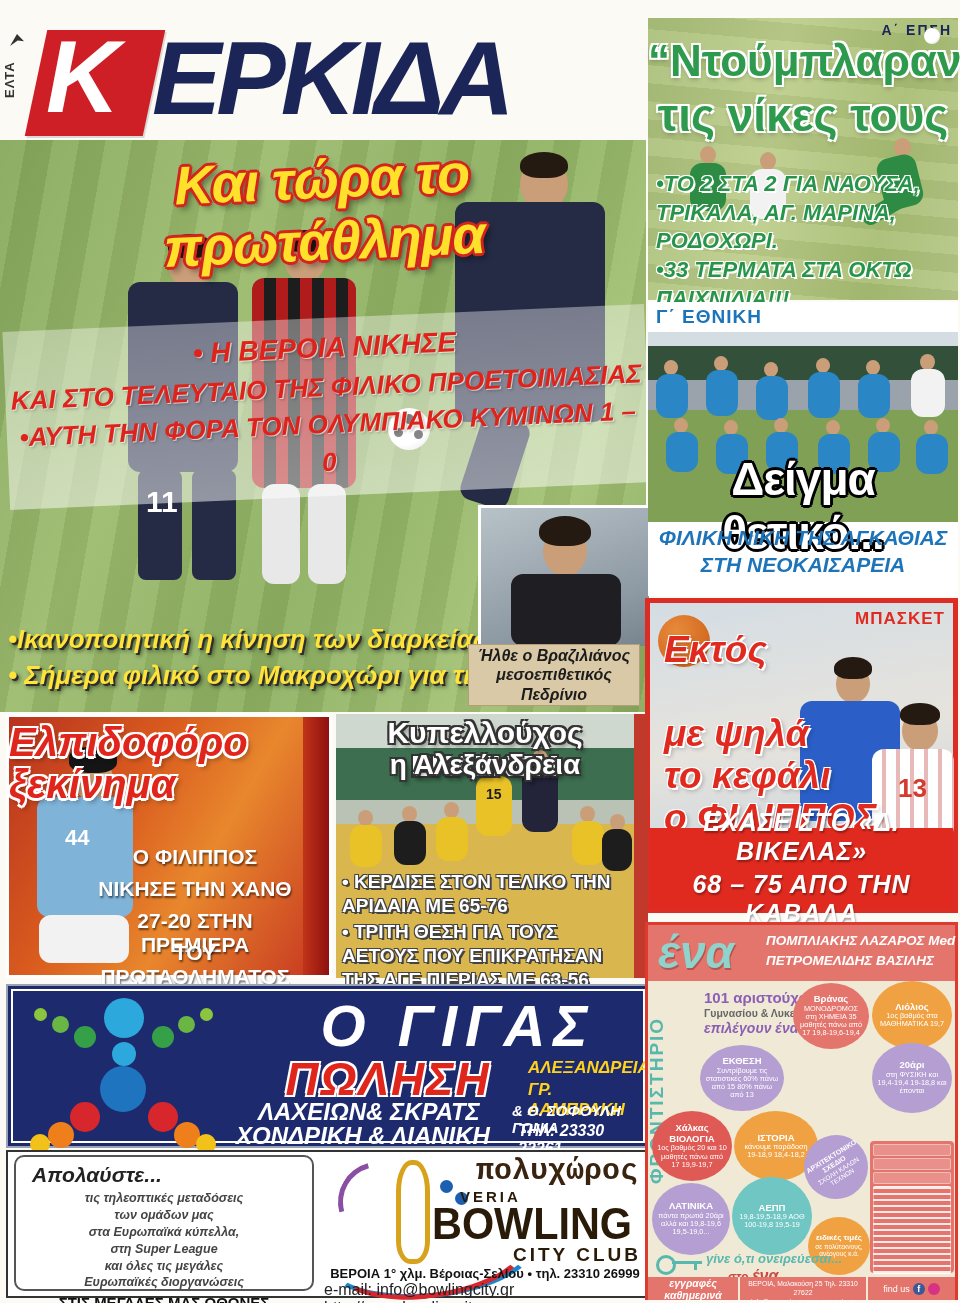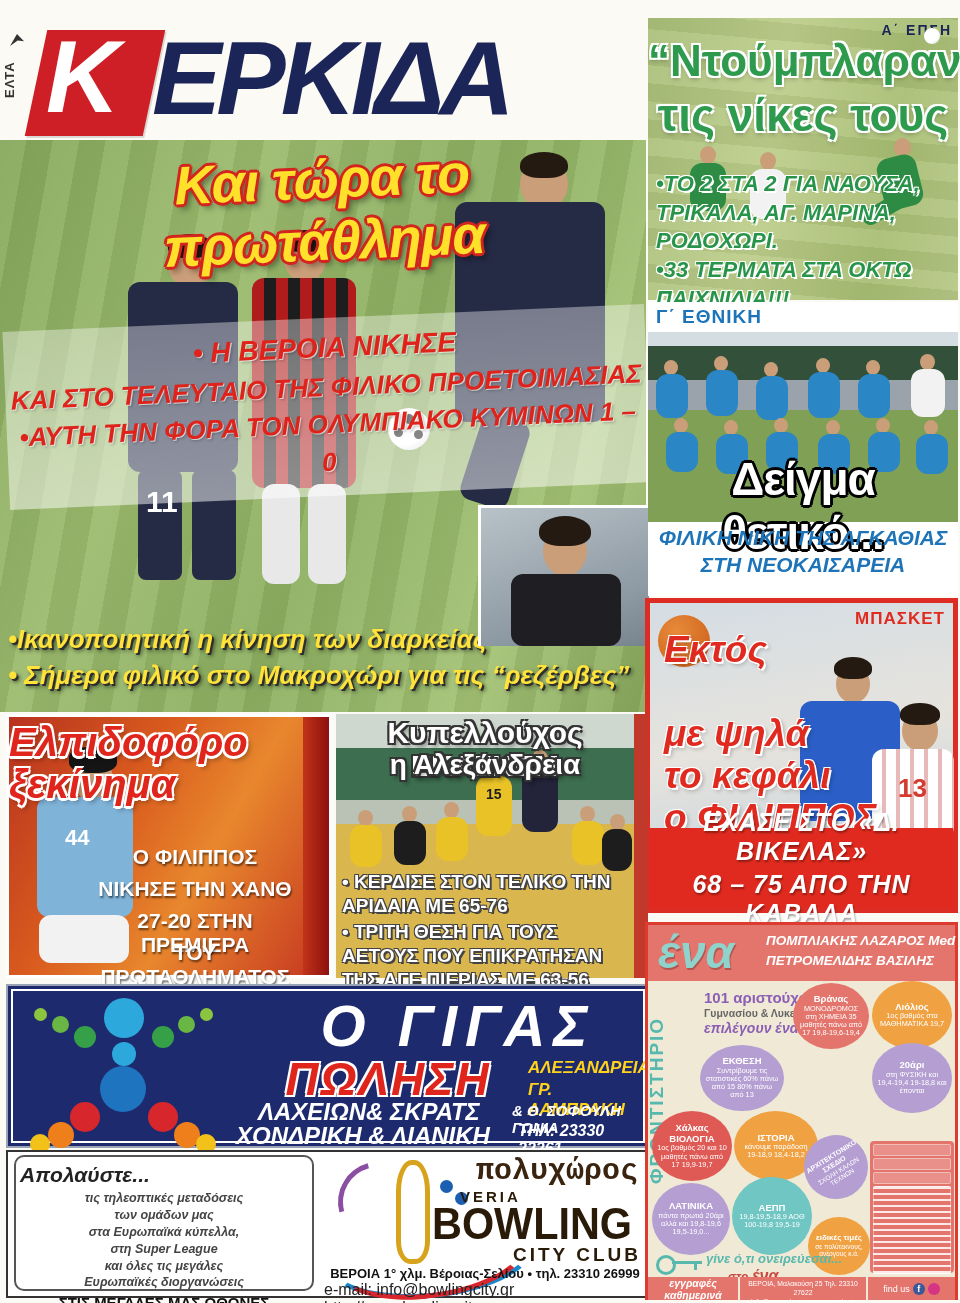--- a/index.html
+++ b/index.html
@@ -122,21 +122,21 @@
   .gigsale{left:240px;top:66px;width:280px;text-align:center;font-size:46px;font-weight:bold;font-style:italic;
     color:#e0251c;letter-spacing:2px;
     text-shadow:-2px -2px 0 #fff,2px -2px 0 #fff,-2px 2px 0 #fff,2px 2px 0 #fff;}
   .gigl{color:#fff;font-weight:bold;font-style:italic;font-size:24px;}
   .gigy{color:#ffd21c;font-weight:bold;font-style:italic;font-size:17px;}
   .gigw{color:#fff;font-weight:bold;font-style:italic;font-size:15px;}
 
   
   .botbox{left:6px;top:1150px;width:644px;height:148px;box-sizing:border-box;border:2px solid #333;background:#fff;}
   .tvbox{left:6px;top:3px;width:300px;height:136px;box-sizing:border-box;border:2px solid #555;border-radius:10px;
-    background:#fff;padding:4px 0;}
+    background:#fff;padding:4px 12px;}
   .tvtitle{font-size:21px;font-weight:bold;font-style:italic;color:#222;margin:2px 0 3px 4px;}
   .tvline{font-size:12.5px;font-weight:bold;font-style:italic;color:#444;text-align:center;line-height:1.35;}
   .tvlast{font-size:15px;font-weight:bold;color:#111;text-align:center;margin-top:3px;}
   .arc{position:absolute;border-radius:50%;border:5px solid transparent;}
   .pin{left:388px;top:8px;width:34px;height:104px;background:#fff;border:5px solid #d8a31c;
     border-radius:46% 46% 42% 42% / 30% 30% 22% 22%;box-sizing:border-box;}
   .bowl-top{right:10px;top:2px;width:230px;text-align:right;font-size:30px;font-weight:bold;color:#3a2410;font-family:Liberation Mono, monospace;}
   .bowl-veria{left:452px;top:36px;font-size:15px;font-weight:bold;color:#2a1a08;letter-spacing:3px;}
   .bowl-name{left:424px;top:46px;font-size:45px;font-weight:bold;color:#2a1a08;letter-spacing:0;transform:scaleX(.92);transform-origin:left;}
   .bowl-club{left:505px;top:92px;font-size:19px;font-weight:bold;color:#2a1a08;letter-spacing:3px;}
@@ -235,20 +235,21 @@
     </div>
 
     <div class="abs ybullet" style="left:8px;top:484px;">•Ικανοποιητική η κίνηση των διαρκείας</div>
     <div class="abs ybullet" style="left:8px;top:520px;">• Σήμερα φιλικό στο Μακροχώρι για τις “ρεζέρβες”</div>
 
     <div class="abs pedr">
       <div class="head abs" style="left:62px;top:18px;width:44px;height:50px;"></div>
       <div class="hair abs" style="left:58px;top:8px;width:52px;height:30px;"></div>
       <div class="torso abs" style="left:30px;top:66px;width:110px;height:72px;background:#1f1f23;"></div>
     </div>
+    <div class="abs caption">Ήλθε ο Βραζιλιάνος μεσοεπιθετικός Πεδρίνιο</div>
   </div>
 
   <div class="abs p1">
     <div class="abs p1tag">Α΄ ΕΠΣΗ</div>
     <div class="abs greenhead" style="top:18px;font-size:44px;">“Ντούμπλαραν”</div>
     <div class="abs greenhead" style="top:70px;font-size:46px;">τις νίκες τους</div>
     <div>
       <div class="head abs" style="left:52px;top:128px;width:16px;height:18px;"></div>
       <div class="torso gshirt abs" style="left:42px;top:145px;width:36px;height:48px;"></div>
       <div class="head abs" style="left:112px;top:134px;width:16px;height:18px;"></div>

